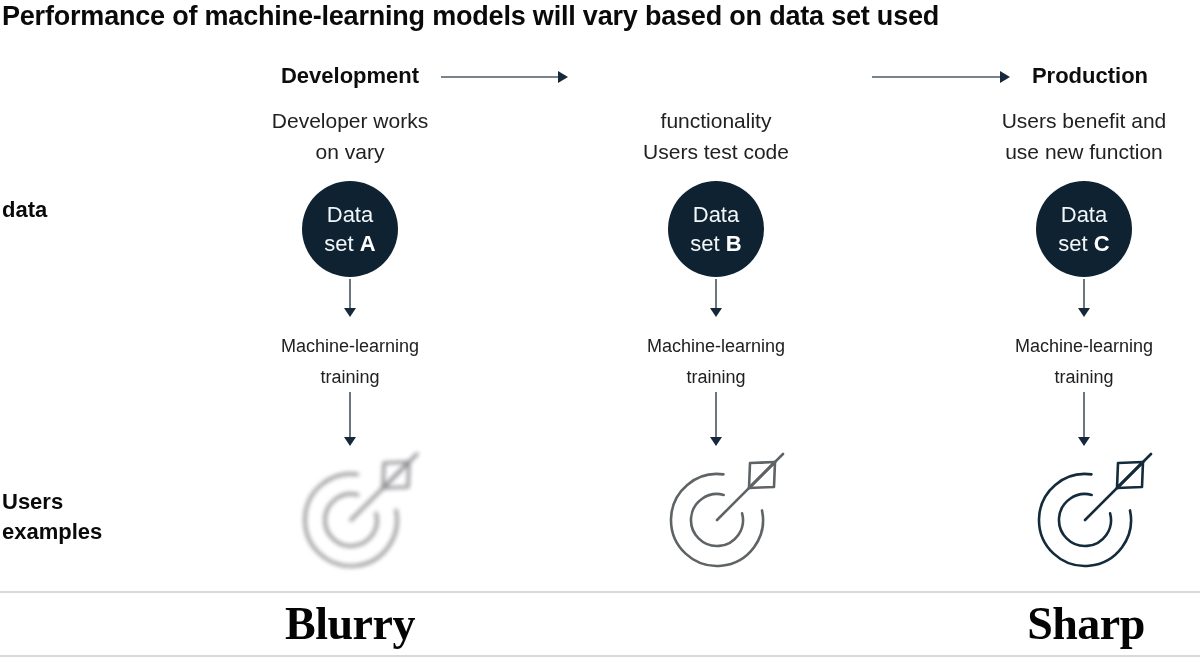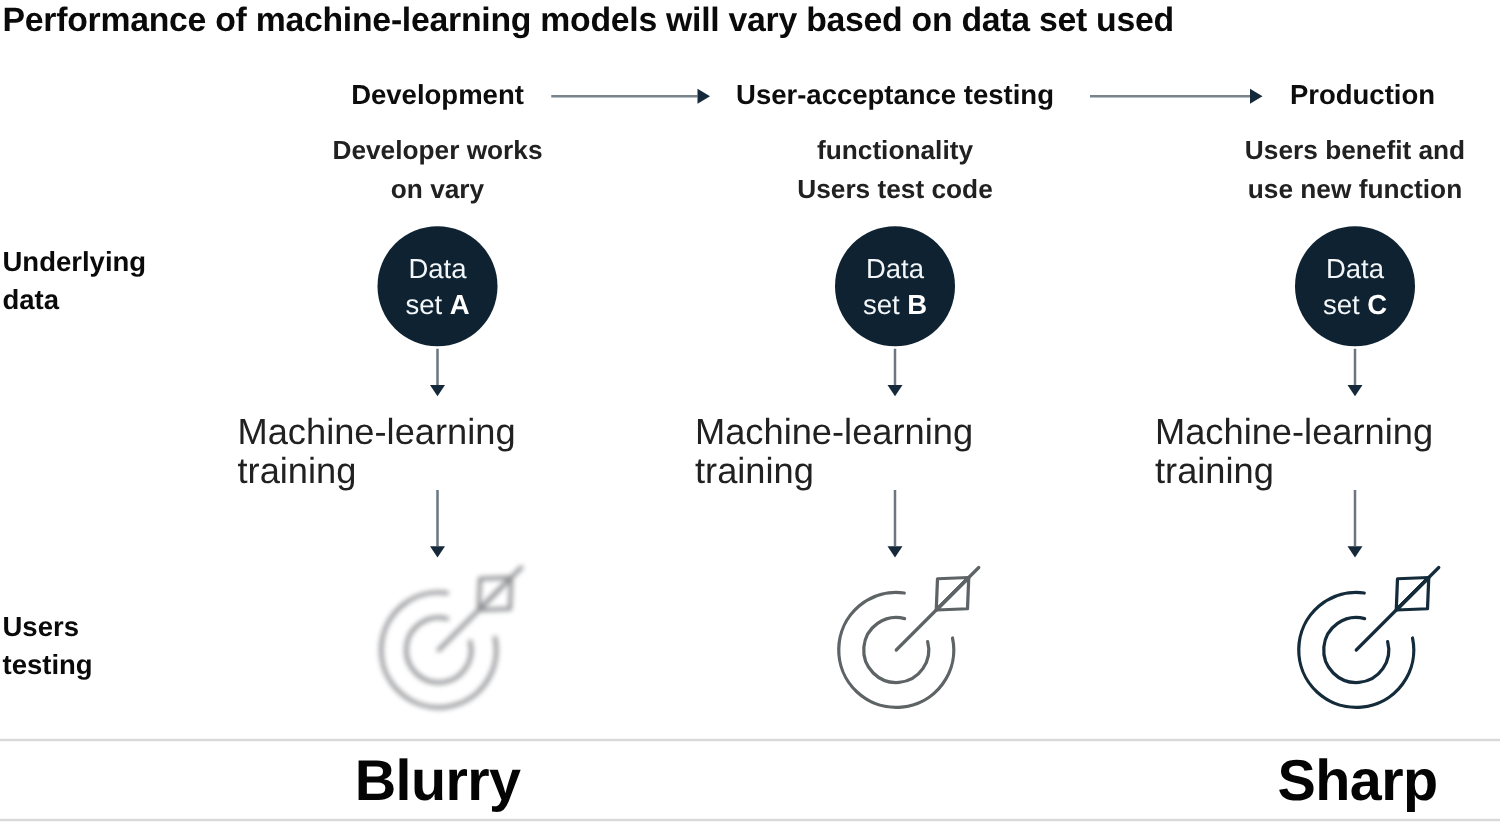--- a/index.html
+++ b/index.html
@@ -15,21 +15,21 @@
   .side-label {
     position:absolute; left:2px; font-size:22px; font-weight:700;
     line-height:30px; color:#0a0a0a;
   }
   .stage {
     position:absolute; top:63px; width:320px; text-align:center;
     font-size:22px; font-weight:700; color:#0d0d0d;
   }
   .desc {
     position:absolute; top:105px; width:320px; text-align:center;
-    font-size:21px; line-height:31px; color:#212121; font-weight:700;
+    font-size:21px; line-height:31px; color:#212121; font-weight:400;
   }
   .harrow {
     position:absolute; top:71px; height:12px; display:flex; align-items:center;
   }
   .harrow-line { flex:1; height:2px; background:#78838c; }
   .harrow-head {
     width:0; height:0; border-top:6px solid transparent;
     border-bottom:6px solid transparent; border-left:10px solid #15293a;
   }
   .dataset-circle {
@@ -41,59 +41,57 @@
   .dataset-circle b { font-weight:700; color:#ffffff; }
   .varrow {
     position:absolute; width:12px; display:flex; flex-direction:column; align-items:center;
   }
   .varrow-line { width:2px; flex:1; background:#6b7680; }
   .varrow-head {
     width:0; height:0; border-left:6px solid transparent;
     border-right:6px solid transparent; border-top:9px solid #15293a;
   }
   .training {
-    position:absolute; top:331px; width:320px; 
-    font-size:29px; line-height:31px; color:#212121;
+    position:absolute; top:331px; width:320px; text-align:center;
+    font-size:18px; line-height:31px; color:#212121;
   }
   .target { position:absolute; top:444px; width:132px; height:132px; }
   .target svg { display:block; width:132px; height:132px; }
   .target-sharp   { color:#132b3a; }
   .target-clearer { color:#5e6366; filter: blur(0.5px); }
   .target-blurry  { color:#8f9093; filter: blur(2.2px) contrast(1.1); }
   .divider {
     position:absolute; left:0; width:1200px; height:2px; background:#d9d9d9;
   }
   .quality {
     position:absolute; top:597px; width:320px; text-align:center;
-    font-family:Liberation Sans, sans-serif; font-weight:700; font-size:46px;
+    font-family:Liberation Serif, serif; font-weight:700; font-size:46px;
     color:#040404; letter-spacing:-0.5px;
   }
 </style>
 </head>
 <body>
 
 <div class="canvas">
 
   <div class="title">Performance of machine-learning models will vary based on data set used</div>
 
   <div class="side-label" style="top:195px;">
-    <div>Underlying</div>
     <div>data</div>
   </div>
   <div class="side-label" style="top:487px;">
     <div>Users</div>
-    <div>testing</div>
+    <div>examples</div>
   </div>
 
   <div class="stage" style="left:190px;">Development</div>
   <div class="harrow" style="left:441px; width:127px;">
     <div class="harrow-line"></div>
     <div class="harrow-head"></div>
   </div>
-  <div class="stage" style="left:556px;">User-acceptance testing</div>
   <div class="harrow" style="left:872px; width:138px;">
     <div class="harrow-line"></div>
     <div class="harrow-head"></div>
   </div>
   <div class="stage" style="left:930px;">Production</div>
 
   <div class="desc" style="left:190px;">
     <div>Developer works</div>
     <div>on vary</div>
   </div>

